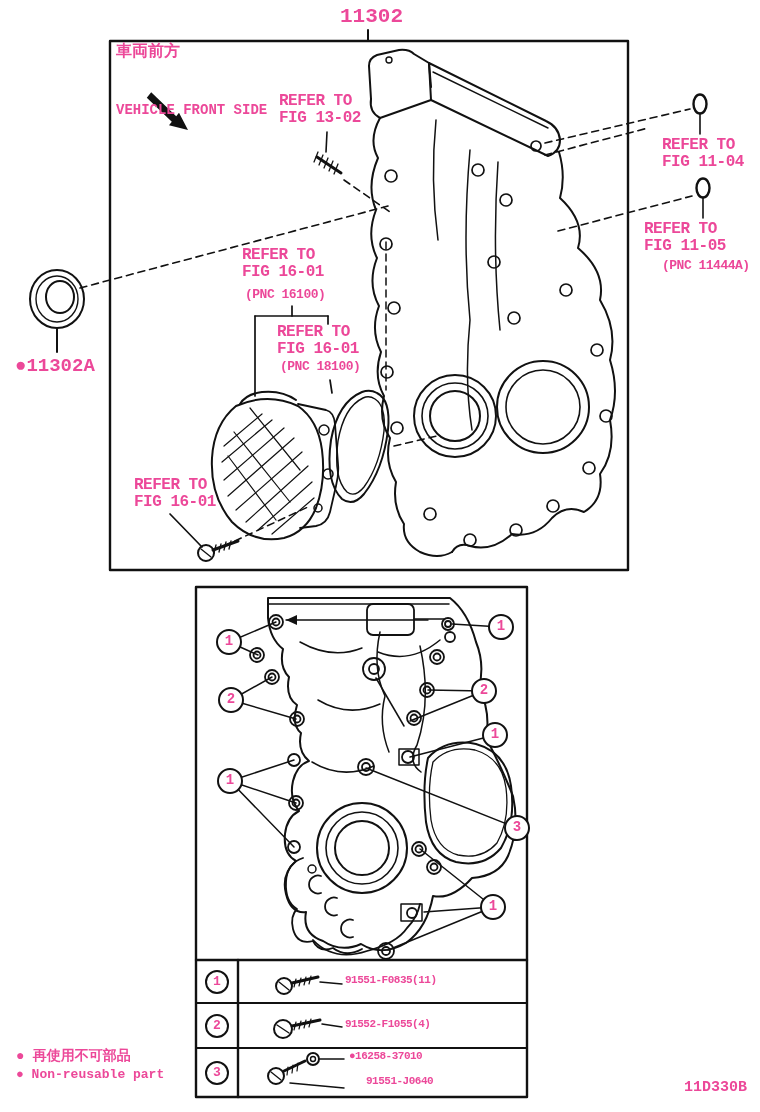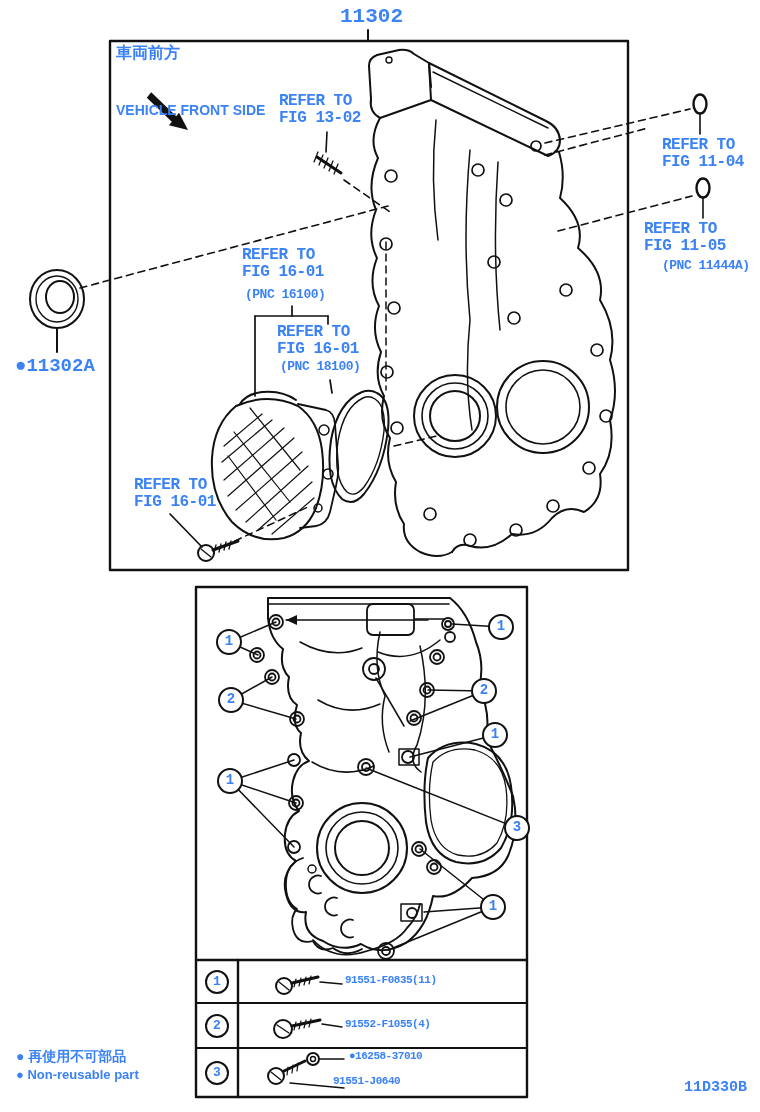--- a/index.html
+++ b/index.html
@@ -1,22 +1,22 @@
 <!DOCTYPE html>
 <html><head>
 <meta charset="utf-8">
 <style>
   html,body{margin:0;padding:0;background:#fff;}
   .page{position:relative;width:760px;height:1112px;background:#fff;overflow:hidden;
-        font-family:"Liberation Mono","DejaVu Sans Mono",monospace;color:#3b82f6;}
+        font-family:"Liberation Mono","DejaVu Sans Mono",monospace;color:#ec4899;}
   svg.art{position:absolute;left:0;top:0;z-index:1;pointer-events:none;}
   .t{position:absolute;z-index:2;font-weight:bold;white-space:pre-line;line-height:1.08;}
   .mono16{font-size:16px;letter-spacing:-0.5px;}
   .mono13{font-size:13px;letter-spacing:-0.5px;}
-  .sans{font-family:Liberation Sans, sans-serif;}
+  .sans{font-family:Liberation Mono, monospace;}
   .num{position:absolute;z-index:3;width:22px;height:22px;border:2px solid #111;border-radius:50%;
        background:#fff;text-align:center;line-height:21px;font-size:14px;font-weight:bold;}
   .tblnum{width:20px;height:20px;line-height:19px;font-size:13px;}
   .part{font-size:11px;letter-spacing:-0.5px;}
 </style>
 </head>
 <body>
 
 <div class="page">
 
@@ -270,19 +270,19 @@
 <div class="num" style="left:504px;top:815px;">3</div>
 <div class="num" style="left:480px;top:894px;">1</div>
 
 <div class="num tblnum" style="left:205px;top:970px;">1</div>
 <div class="num tblnum" style="left:205px;top:1014px;">2</div>
 <div class="num tblnum" style="left:205px;top:1061px;">3</div>
 
 <div class="t part" style="left:345px;top:975px;">91551-F0835(11)</div>
 <div class="t part" style="left:345px;top:1019px;">91552-F1055(4)</div>
 <div class="t part" style="left:349px;top:1051px;">●16258-37010</div>
-<div class="t part" style="left:333px;top:1076px;">91551-J0640</div>
+<div class="t part" style="left:366px;top:1076px;">91551-J0640</div>
 
 <div class="t sans" style="left:16px;top:1049px;font-size:14px;">● 再使用不可部品</div>
 <div class="t sans" style="left:16px;top:1068px;font-size:13px;">● Non-reusable part</div>
 <div class="t" style="left:684px;top:1080px;font-size:15px;">11D330B</div>
 
 </div>
 
 </body></html>

